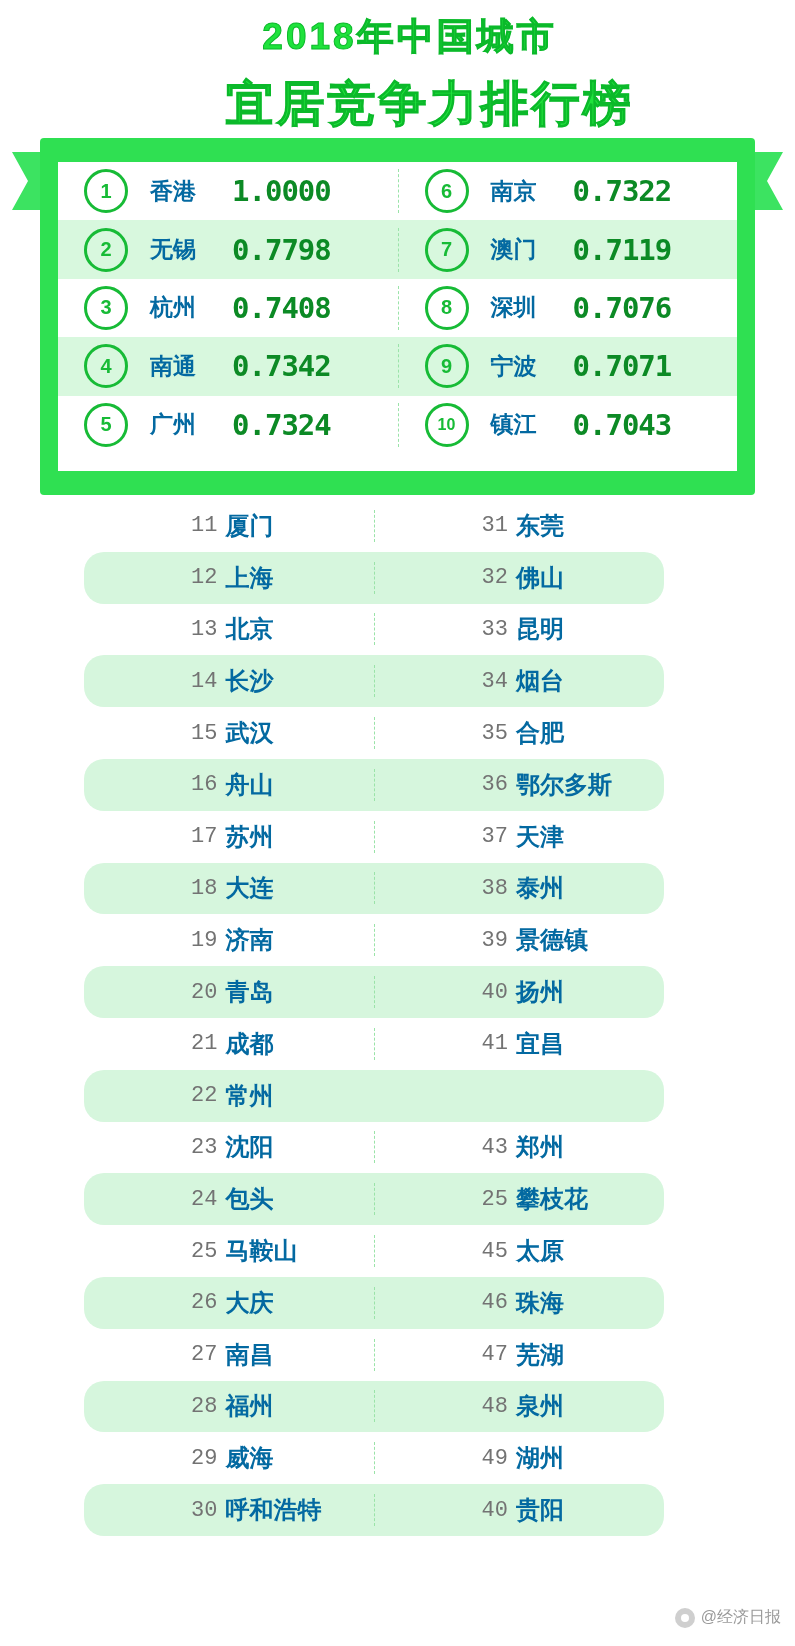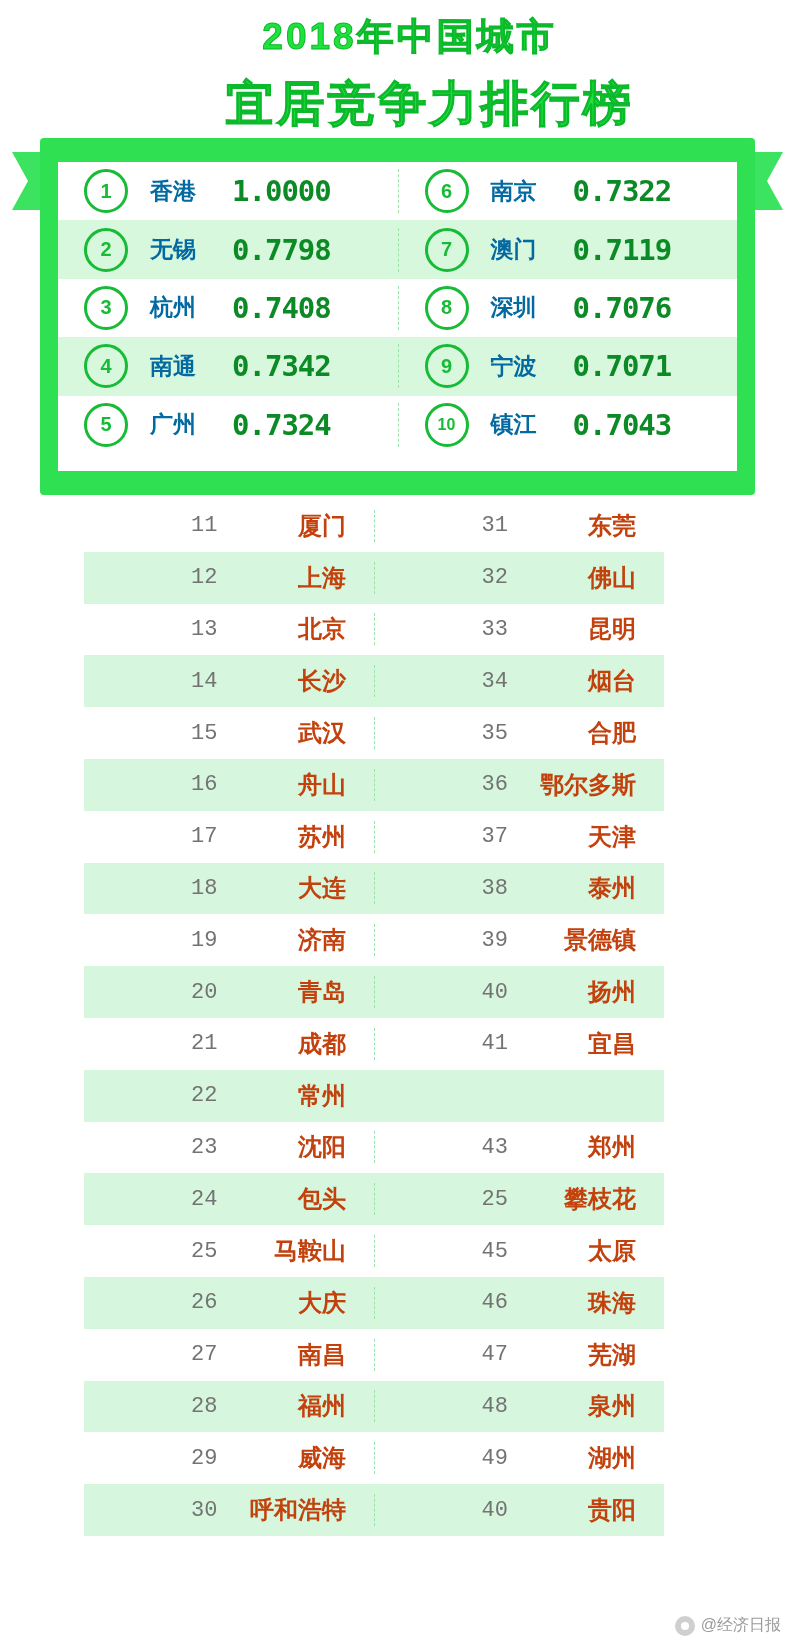--- a/index.html
+++ b/index.html
@@ -125,51 +125,51 @@
     position: absolute;
     left: 84px;
     top: 500px;
     width: 580px;
   }
   .lw-row {
     display: flex;
     height: 51.8px;
     align-items: center;
   }
-  .lw-row.alt { background: #d6f6dd; }
+  .lw-row.alt { background: #d6f6dd; border-radius: 20px; }
   .lw-row.plain { background: #ffffff; }
   .lw-cell {
     width: 50%;
     display: flex;
     align-items: center;
     box-sizing: border-box;
   }
   .lw-cell.right { border-left: 1px dashed #9ae3a8; }
   .lw-rank {
     width: 46%;
     text-align: right;
     padding-right: 8px;
     font-size: 22px;
     color: #737373;
     font-family: Liberation Mono, monospace;
   }
   .lw-city {
     flex: 1;
-    text-align: right;
+    text-align: left;
     padding-right: 28px;
     font-size: 24px;
     font-weight: bold;
-    color: #c2410c;
+    color: #0369a1;
   }
 
   
   .footer {
     position: absolute;
     right: 14px;
-    bottom: 10px;
+    bottom: 18px;
     display: flex;
     align-items: center;
     color: #9a9a9a;
     font-size: 16px;
   }
   .weibo-eye {
     width: 20px;
     height: 20px;
     border-radius: 50%;
     background: #cfcfcf;

